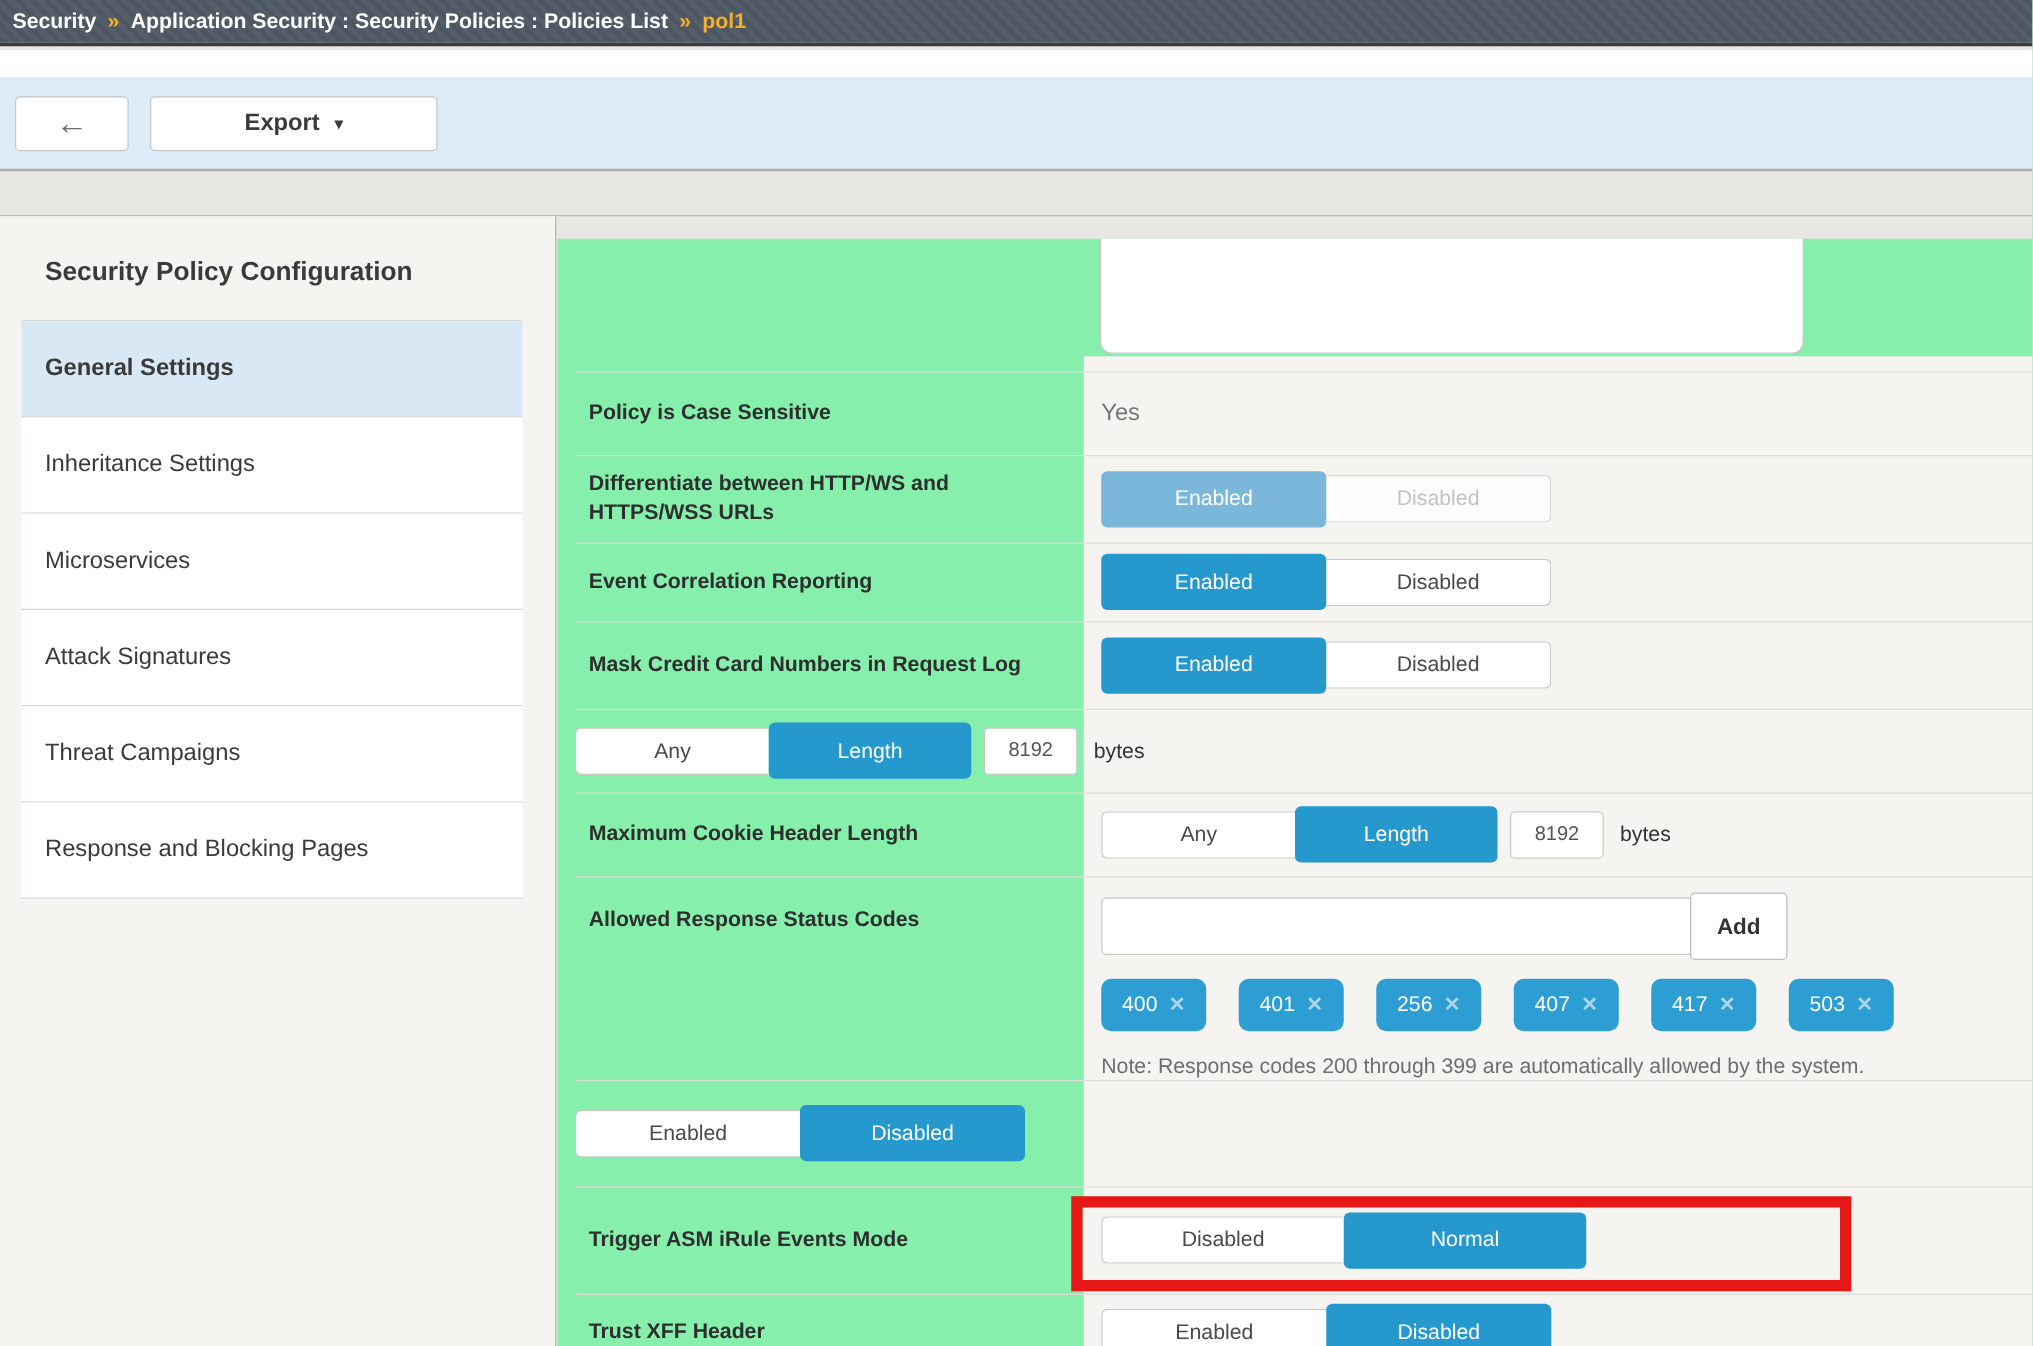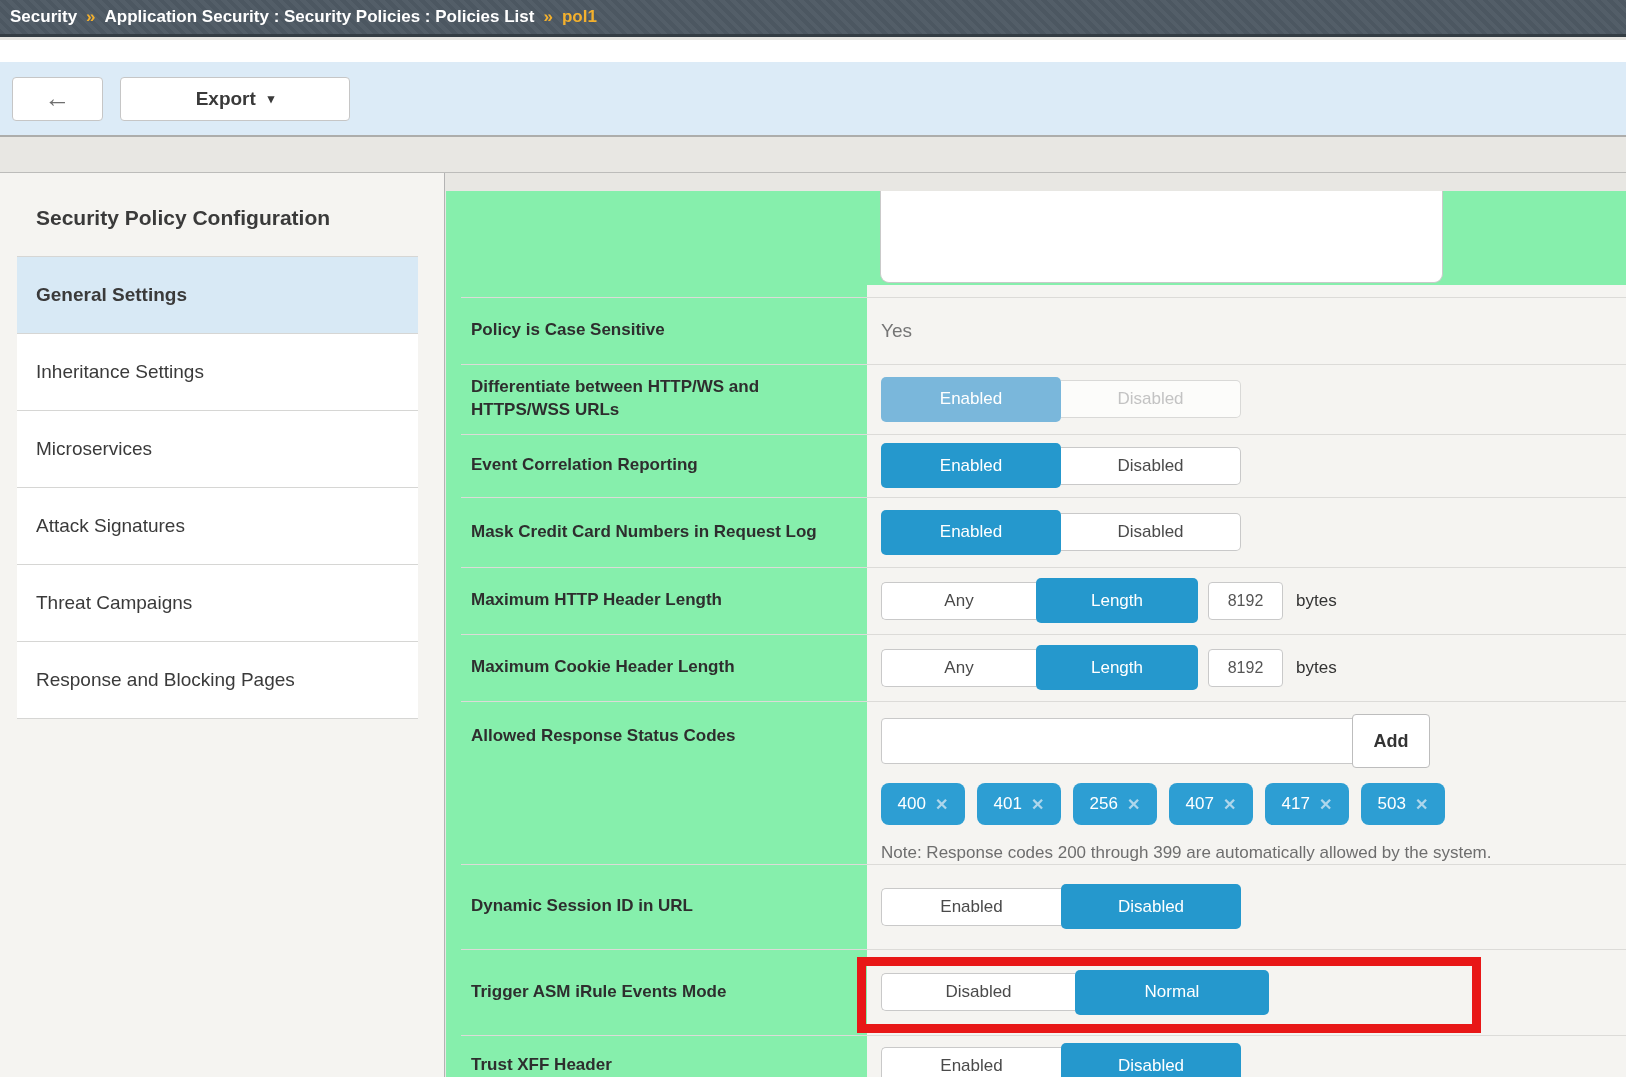--- a/index.html
+++ b/index.html
@@ -97,21 +97,21 @@
   .codes-input-row { display:flex; align-items:center; position:relative; }
   .codes-input {
     width:472px; height:46px; border:1px solid #c9c9c9; border-radius:4px 0 0 4px;
     font-size:17px; padding:0 10px; font-family:"Liberation Sans", sans-serif;
   }
   .add-btn {
     width:78px; height:54px; margin-left:-1px; background:#ffffff; border:1px solid #bdbdbd; border-radius:4px;
     font-size:18px; font-weight:bold; color:#333333; display:flex; align-items:center; justify-content:center;
     cursor:pointer; z-index:2;
   }
-  .chips { display:flex; gap:12px; margin-top:15px; }
+  .chips { display:flex; gap:26px; margin-top:15px; }
   .chip {
     width:84px; height:42px; background:#2d9ed3; border-radius:8px; color:#ffffff;
     display:flex; align-items:center; justify-content:center; gap:9px; font-size:17px; cursor:pointer;
   }
   .chip-x { color:#aed6eb; font-weight:bold; font-size:16px; cursor:pointer; }
   .note { margin-top:18px; font-size:17px; color:#6e6e6e; }
 
   
   .red-rect {
     position:absolute; left:411px; top:8px; width:624px; height:76px;
@@ -204,21 +204,20 @@
         <div class="row-label">Mask Credit Card Numbers in Request Log</div>
         <div class="row-value">
           <div class="seg-group">
             <div class="seg active w180">Enabled</div>
             <div class="seg last w180">Disabled</div>
           </div>
         </div>
       </div>
 
       <div class="row" style="height:67px;">
-        <div class="row-label">Maximum HTTP Header Length</div>
         <div class="row-value">
           <div class="seg-group">
             <div class="seg first w155">Any</div>
             <div class="seg active w162">Length</div>
           </div>
           <input class="num-input" value="8192" style="">
           <span class="unit">bytes</span>
         </div>
       </div>
 
@@ -269,21 +268,20 @@
                 <span>503</span>
                 <span class="chip-x">✕</span>
               </div>
             </div>
             <div class="note">Note: Response codes 200 through 399 are automatically allowed by the system.</div>
           </div>
         </div>
       </div>
 
       <div class="row" style="height:85px;">
-        <div class="row-label">Dynamic Session ID in URL</div>
         <div class="row-value">
           <div class="seg-group">
             <div class="seg first w180">Enabled</div>
             <div class="seg active w180">Disabled</div>
           </div>
         </div>
       </div>
 
       <div class="row" style="height:86px;">
         <div class="row-label">Trigger ASM iRule Events Mode</div>

